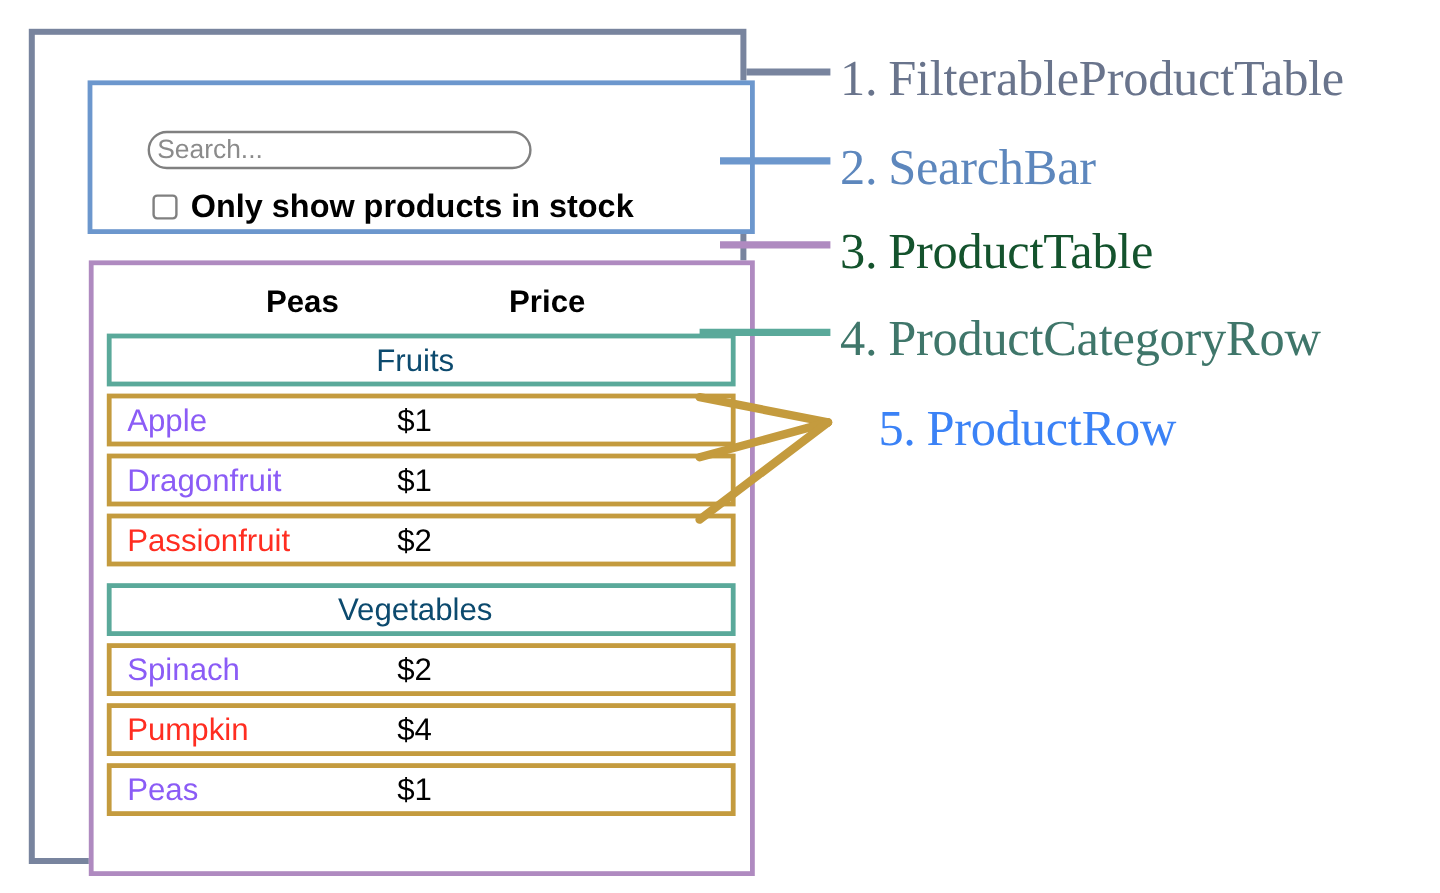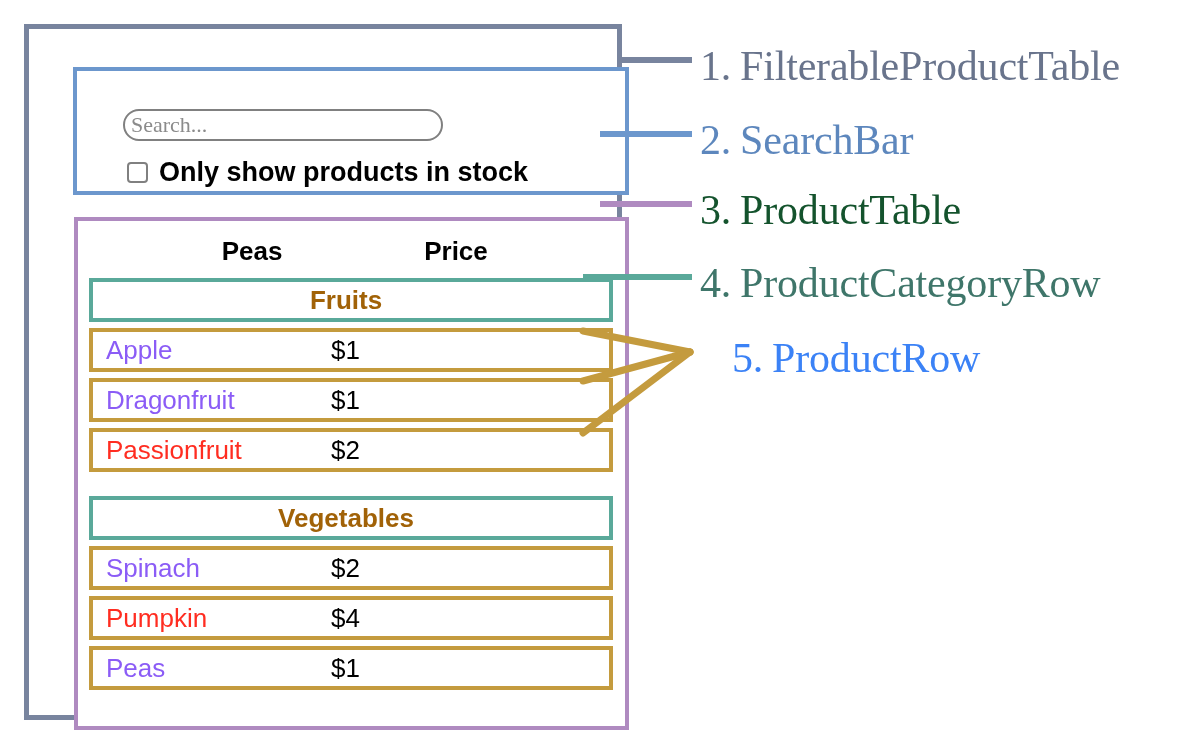--- a/index.html
+++ b/index.html
@@ -50,21 +50,21 @@
   .search-input {
     position: absolute;
     left: 46px;
     top: 38px;
     width: 320px;
     height: 32px;
     box-sizing: border-box;
     border: 2px solid #808080;
     border-radius: 16px;
     background: #ffffff;
-    font-family: Liberation Serif, serif;
+    font-family: Liberation Sans, sans-serif;
     font-size: 22px;
     color: #a21caf;
     padding: 0 6px;
     line-height: 28px;
     outline: none;
   }
   .search-input::placeholder { color: #8b8b8b; opacity: 1; }
 
   .checkbox-row {
     position: absolute;
@@ -140,27 +140,27 @@
     align-items: center;
     margin-bottom: 6px;
   }
   .row.category {
     border: 4px solid #5aa99a;
     justify-content: center;
   }
   .row.product {
     border: 4px solid #c49b3e;
   }
-  .row.spacer-before { margin-top: 24px; }
+  .row.spacer-before { margin-top: 14px; }
 
   .cat-label {
     font-family: "Liberation Sans", sans-serif;
-    font-weight: bold;
-    font-size: 26px;
-    color: #a16207;
+    font-weight: normal;
+    font-size: 26px;
+    color: #0c4a6e;
     position: relative;
     left: -5px;
   }
   .cell-name {
     font-family: "Liberation Sans", sans-serif;
     font-size: 26px;
     color: #8b5cf6;
     width: 225px;
     margin-left: 13px;
     white-space: nowrap;

